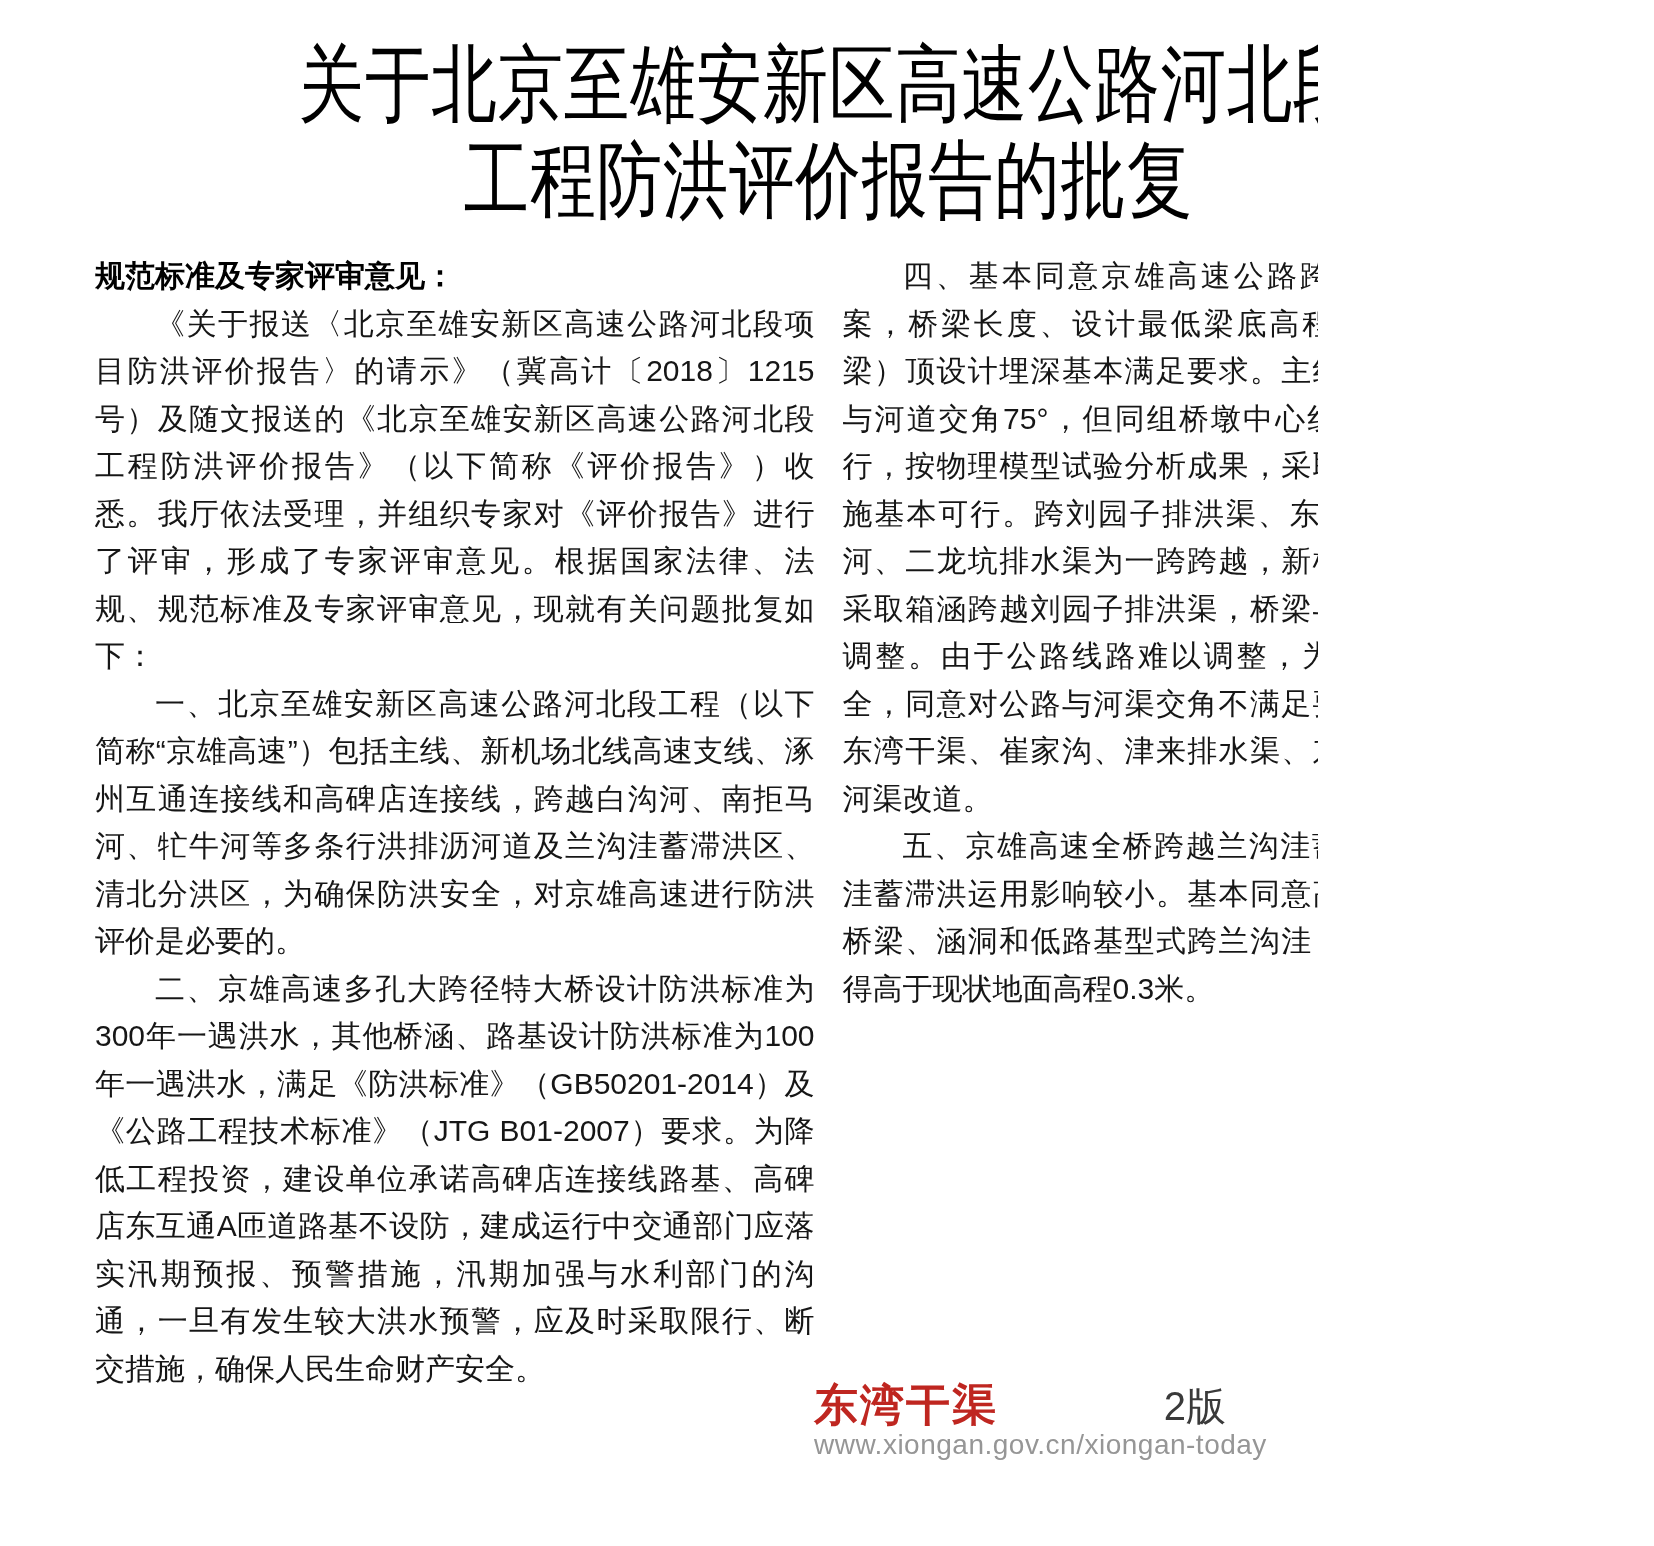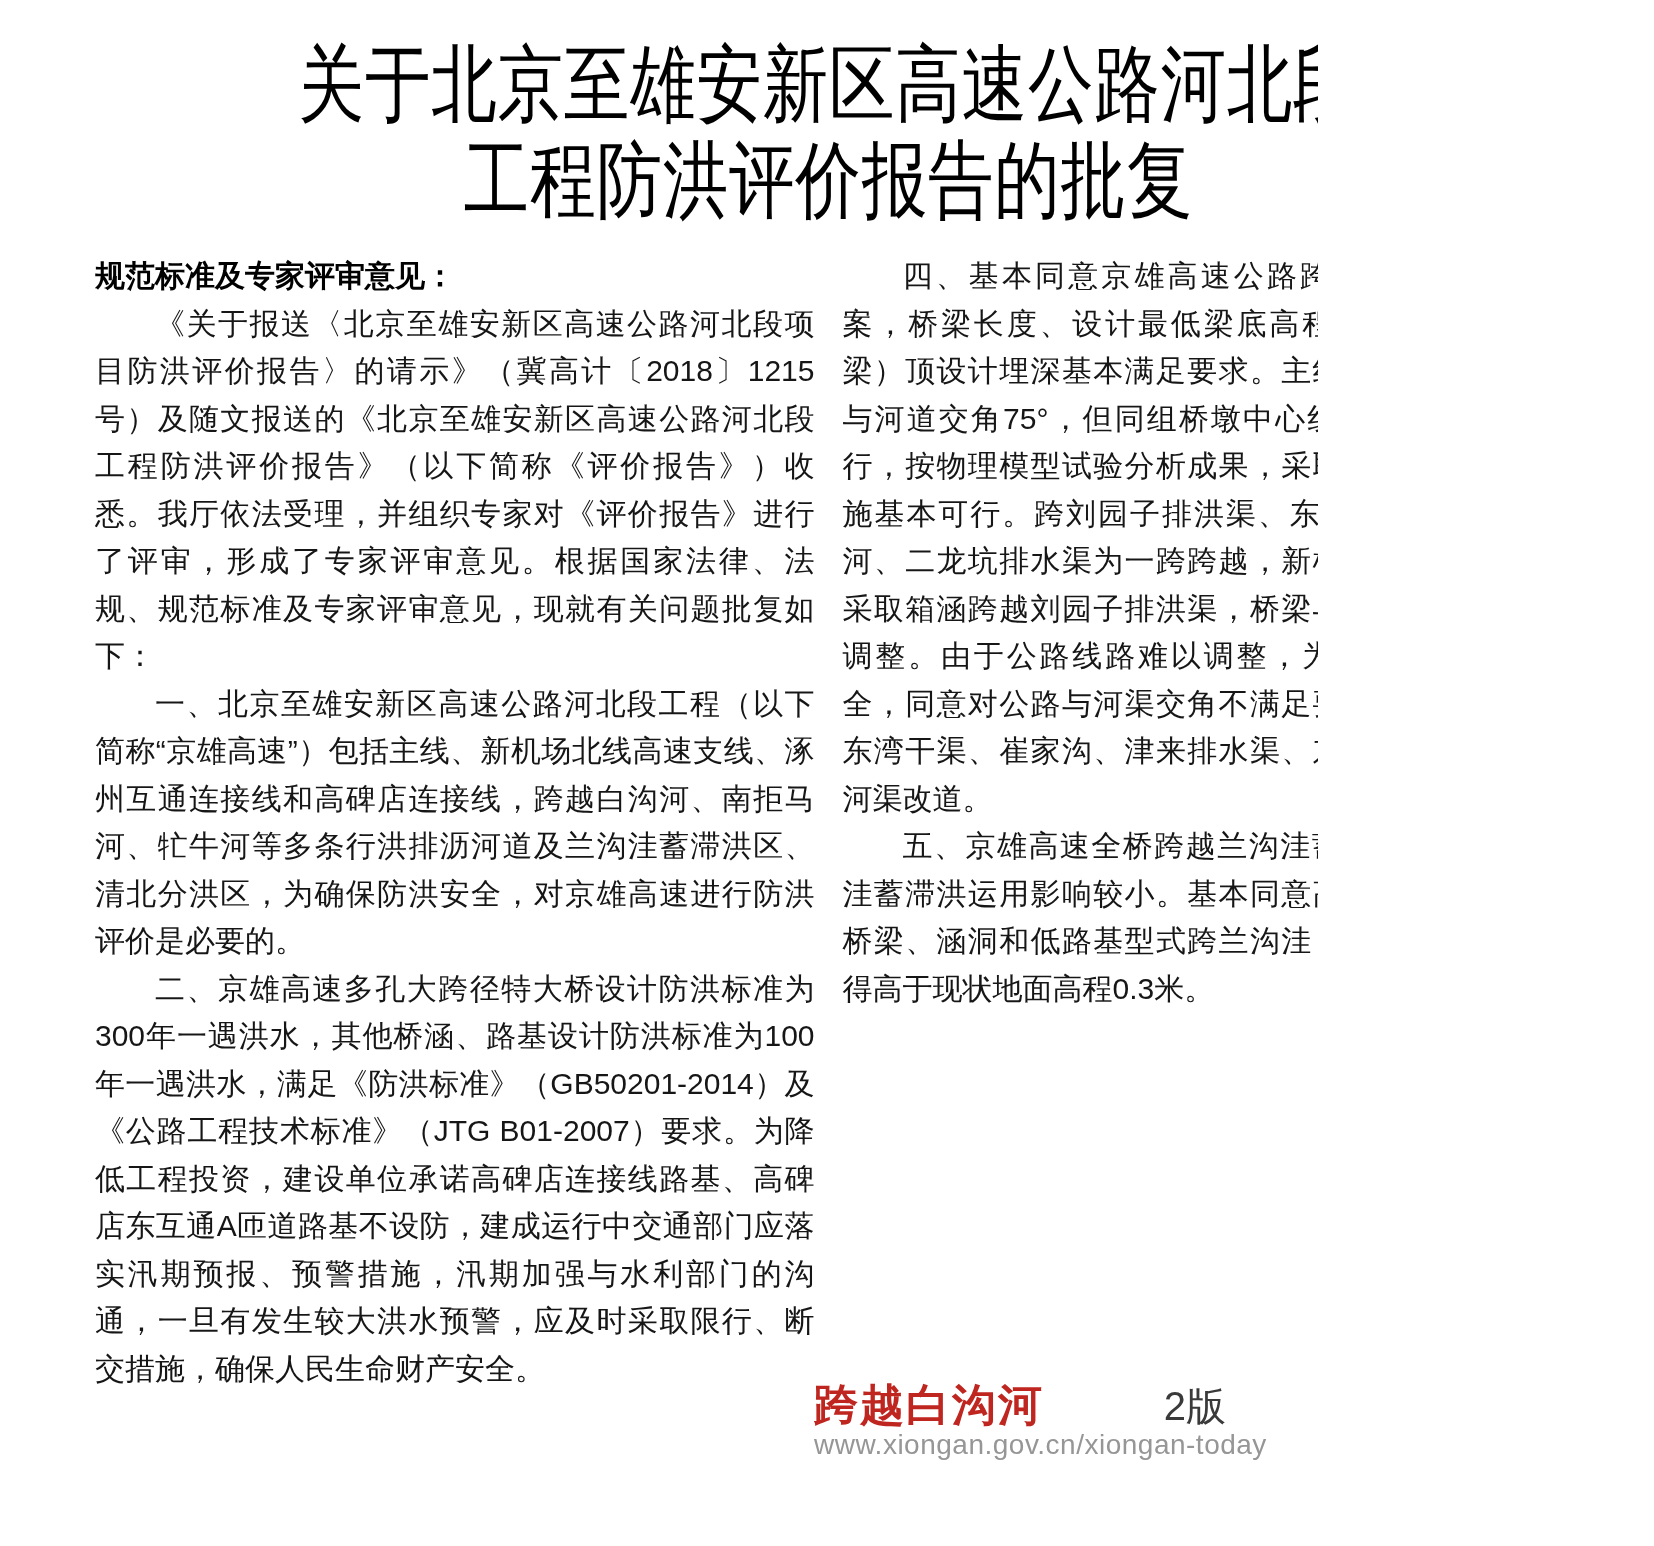--- a/index.html
+++ b/index.html
@@ -106,18 +106,18 @@
       <p class="body-par">二、京雄高速多孔大跨径特大桥设计防洪标准为300年一遇洪水，其他桥涵、路基设计防洪标准为100年一遇洪水，满足《防洪标准》（GB50201-2014）及《公路工程技术标准》（JTG B01-2007）要求。为降低工程投资，建设单位承诺高碑店连接线路基、高碑店东互通A匝道路基不设防，建成运行中交通部门应落实汛期预报、预警措施，汛期加强与水利部门的沟通，一旦有发生较大洪水预警，应及时采取限行、断交措施，确保人民生命财产安全。</p>
       <p class="body-par">四、基本同意京雄高速公路跨河桥梁的建设方案，桥梁长度、设计最低梁底高程、桩基承台（系梁）顶设计埋深基本满足要求。主线跨白沟河特大桥与河道交角75°，但同组桥墩中心线与水流方向不平行，按物理模型试验分析成果，采取加强堤岸防护措施基本可行。跨刘园子排洪渠、东茨村排干2、牤牛河、二龙坑排水渠为一跨跨越，新机场北线高速支线采取箱涵跨越刘园子排洪渠，桥梁与河渠交角可不再调整。由于公路线路难以调整，为解决河渠防洪安全，同意对公路与河渠交角不满足要求的南赵排渠、东湾干渠、崔家沟、津来排水渠、东排干渠实施局部河渠改道。</p>
       <p class="body-par">五、京雄高速全桥跨越兰沟洼蓄滞洪区，对兰沟洼蓄滞洪运用影响较小。基本同意高碑店连接线采取桥梁、涵洞和低路基型式跨兰沟洼，设计路面高程不得高于现状地面高程0.3米。</p>
 
     </div>
 
   </div>
 
   <div class="footer">
     <div class="footer-row">
-      <span class="masthead" style="color: rgb(191, 38, 32);">跨越白沟河</span>
+      <span class="masthead" style="color: rgb(191, 38, 32);">东湾干渠</span>
       <span class="page-number">2版</span>
     </div>
     <div class="site-url">www.xiongan.gov.cn/xiongan-today</div>
   </div>
 </div>
 
 </body></html>

